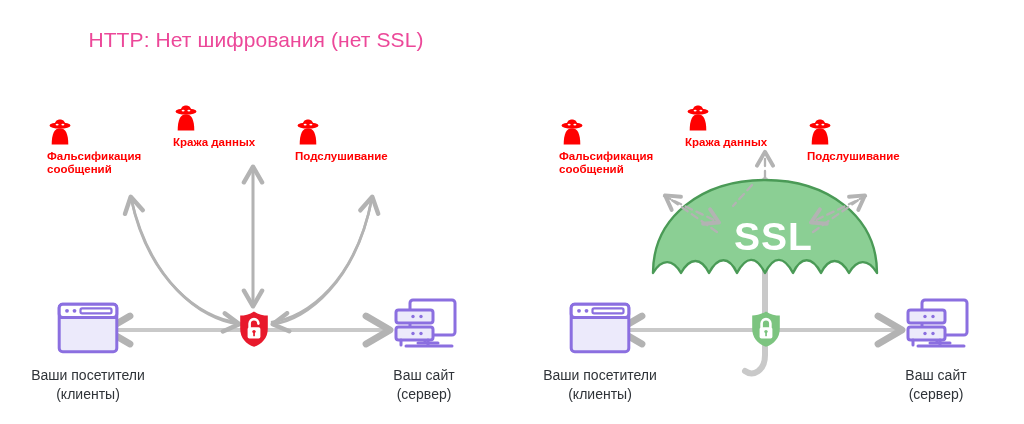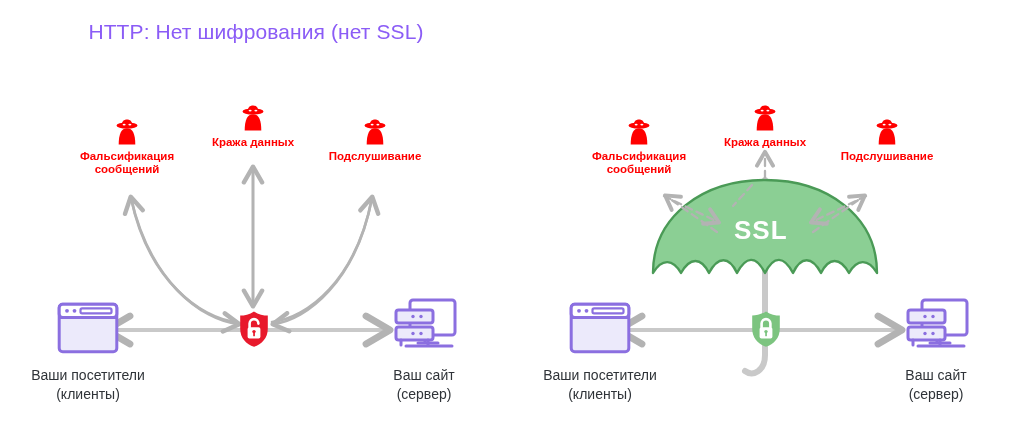--- a/index.html
+++ b/index.html
@@ -24,33 +24,32 @@
     position: absolute;
     top: 0;
     width: 512px;
     height: 424px;
   }
   .panel-left { left: 0; }
   .panel-right { left: 512px; }
 
   .panel-title {
     position: absolute;
-    top: 20px;
+    top: 28px;
     left: 0;
     width: 512px;
     text-align: center;
     font-size: 21px;
-    color: #8b5cf6;
+    color: #ec4899;
     letter-spacing: 0.1px;
     white-space: nowrap;
   }
 
   .threat {
     position: absolute;
-    text-align: center;
     color: #ff0000;
     font-size: 11.5px;
     font-weight: bold;
     line-height: 13px;
     width: 160px;
     margin-left: -80px;
   }
   .threat .thief-wrap {
     display: block;
     height: 30px;
@@ -72,21 +71,21 @@
   svg.layer {
     position: absolute;
     left: 0; top: 0;
     width: 512px;
     height: 424px;
     overflow: visible;
   }
   .icon-holder { position: absolute; }
   .ssl-text {
     position: absolute;
-    font-size: 26px;
+    font-size: 39px;
     font-weight: bold;
     color: #ffffff;
     letter-spacing: 1px;
   }
 </style>
 </head>
 <body>
 
 <div class="stage">
 

